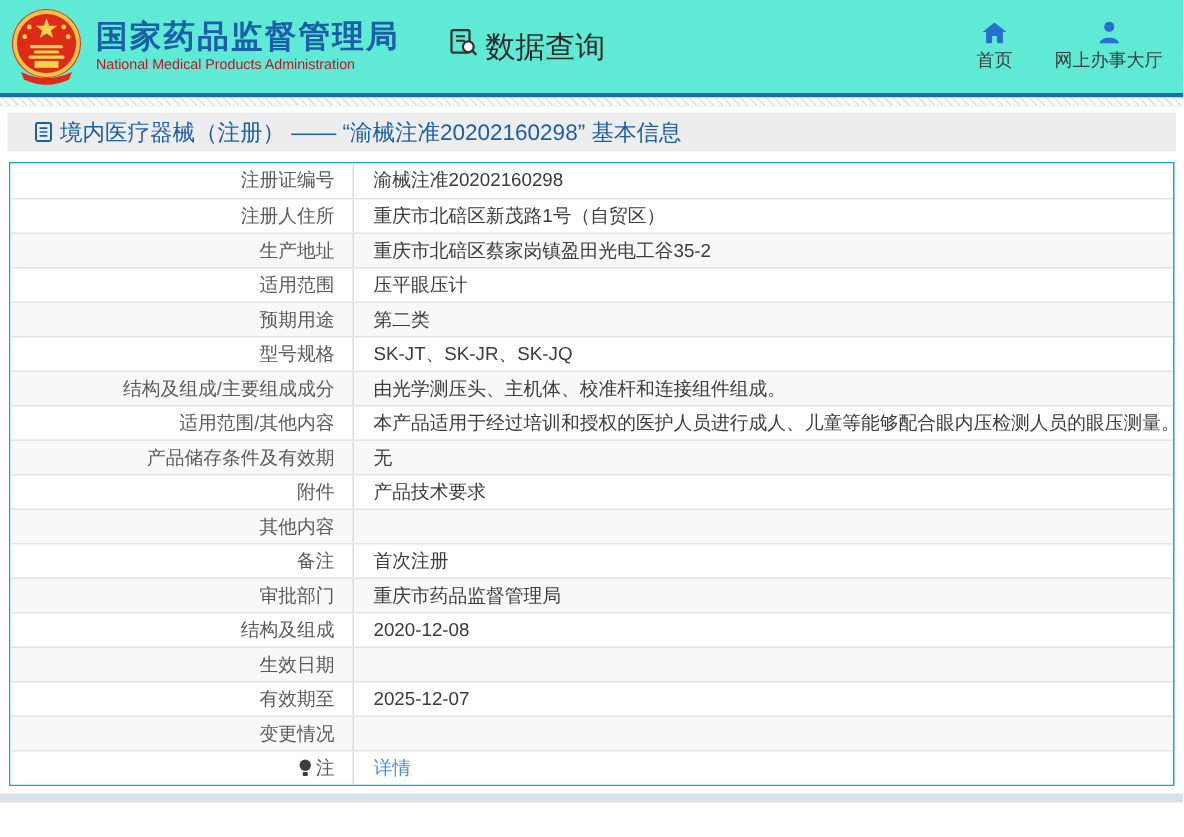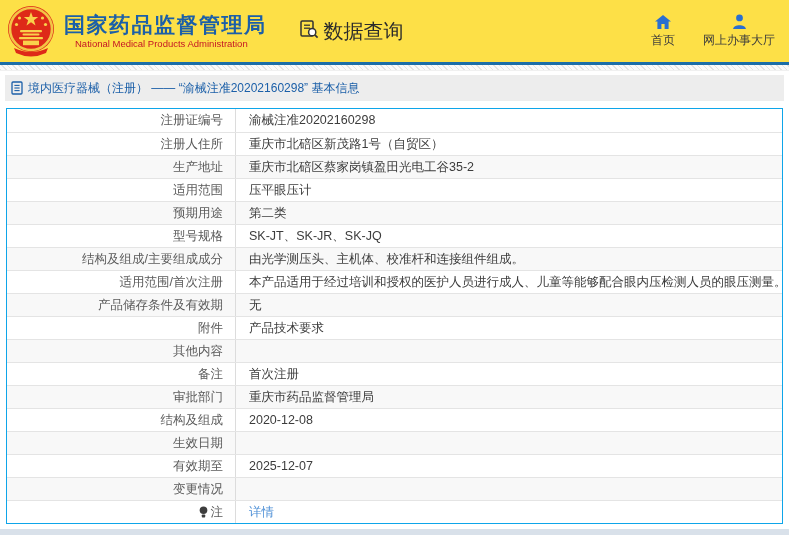--- a/index.html
+++ b/index.html
@@ -2,40 +2,40 @@
 <html><head>
 <meta charset="utf-8">
 <style>
   * { margin:0; padding:0; box-sizing:border-box; }
   html,body { width:789px; height:558px; background:#fff; overflow:hidden;
     font-family:"Liberation Sans","DejaVu Sans",sans-serif; }
 
   .page { width:789px; height:558px; display:flex; flex-direction:column; background:#fff; }
 
   
-  .topbar { height:62px; display:flex; align-items:center; padding:0 14px 0 6px; background:#fde047; }
+  .topbar { height:62px; display:flex; align-items:center; padding:0 14px 0 6px; background:#5eead4; }
   .brand { display:flex; align-items:center; gap:8px; }
   .emblem svg { display:block; }
   .brand-title { color:#1b5fa8; font-size:21px; font-weight:bold; letter-spacing:1.5px; line-height:1.15; }
-  .brand-subtitle { color:#c41425; font-size:9.5px; margin-top:1px;margin-left:11px; }
+  .brand-subtitle { color:#c41425; font-size:9.5px; margin-top:1px; }
   .data-query { display:flex; align-items:center; gap:5px; margin-left:32px;
     font-size:20px; color:#2b2b2b; cursor:pointer; }
   .topnav { margin-left:auto; display:flex; gap:28px; }
   .nav-item { display:flex; flex-direction:column; align-items:center; gap:3px;
     font-size:12px; color:#3c3c3c; cursor:pointer; }
   .nav-item .ni { height:15px; display:flex; align-items:flex-end; }
 
   
   .blue-rule { height:3px; background:#1c6ea8; }
   .hatch { height:6px; background:repeating-linear-gradient(45deg,#e3e3e3 0 1px,#fafafa 1px 4px); border-bottom:1px solid #f0f0f0; }
 
   
   .breadcrumb { margin:4px 5px 0 5px; height:26px; background:#ededed;
-    display:flex; align-items:center; gap:5px; padding-left:6px;
-    color:#1b5fa8; font-size:12px; }
+    display:flex; align-items:center; gap:5px; padding-left:18px;
+    color:#1b5fa8; font-size:15px; }
   .breadcrumb svg { display:block; }
 
   
   .info-table { margin:7px 6px 0 6px; border:1px solid #0ea5e9; background:#fff; }
   .trow { height:23px; display:flex; align-items:stretch; background:#fff; }
   .trow.alt { background:#f8f8f8; }
   .trow + .trow { border-top:1px solid #e4e4e4; }
   .tcell { display:flex; align-items:center; font-size:12.5px; overflow:hidden; white-space:nowrap; }
   .tlabel { width:229px; flex:0 0 229px; justify-content:flex-end; gap:3px;
     padding-right:12px; color:#5a5a5a; border-right:1px solid #dcdcdc; }
@@ -176,21 +176,21 @@
       <div class="trow alt">
         <div class="tcell tlabel">
           <span>结构及组成/主要组成成分</span>
         </div>
         <div class="tcell tvalue">
           <span>由光学测压头、主机体、校准杆和连接组件组成。</span>
         </div>
       </div>
       <div class="trow">
         <div class="tcell tlabel">
-          <span>适用范围/首次注册</span>
+          <span>适用范围/其他内容</span>
         </div>
         <div class="tcell tvalue">
           <span>本产品适用于经过培训和授权的医护人员进行成人、儿童等能够配合眼内压检测人员的眼压测量。</span>
         </div>
       </div>
       <div class="trow alt">
         <div class="tcell tlabel">
           <span>产品储存条件及有效期</span>
         </div>
         <div class="tcell tvalue">

